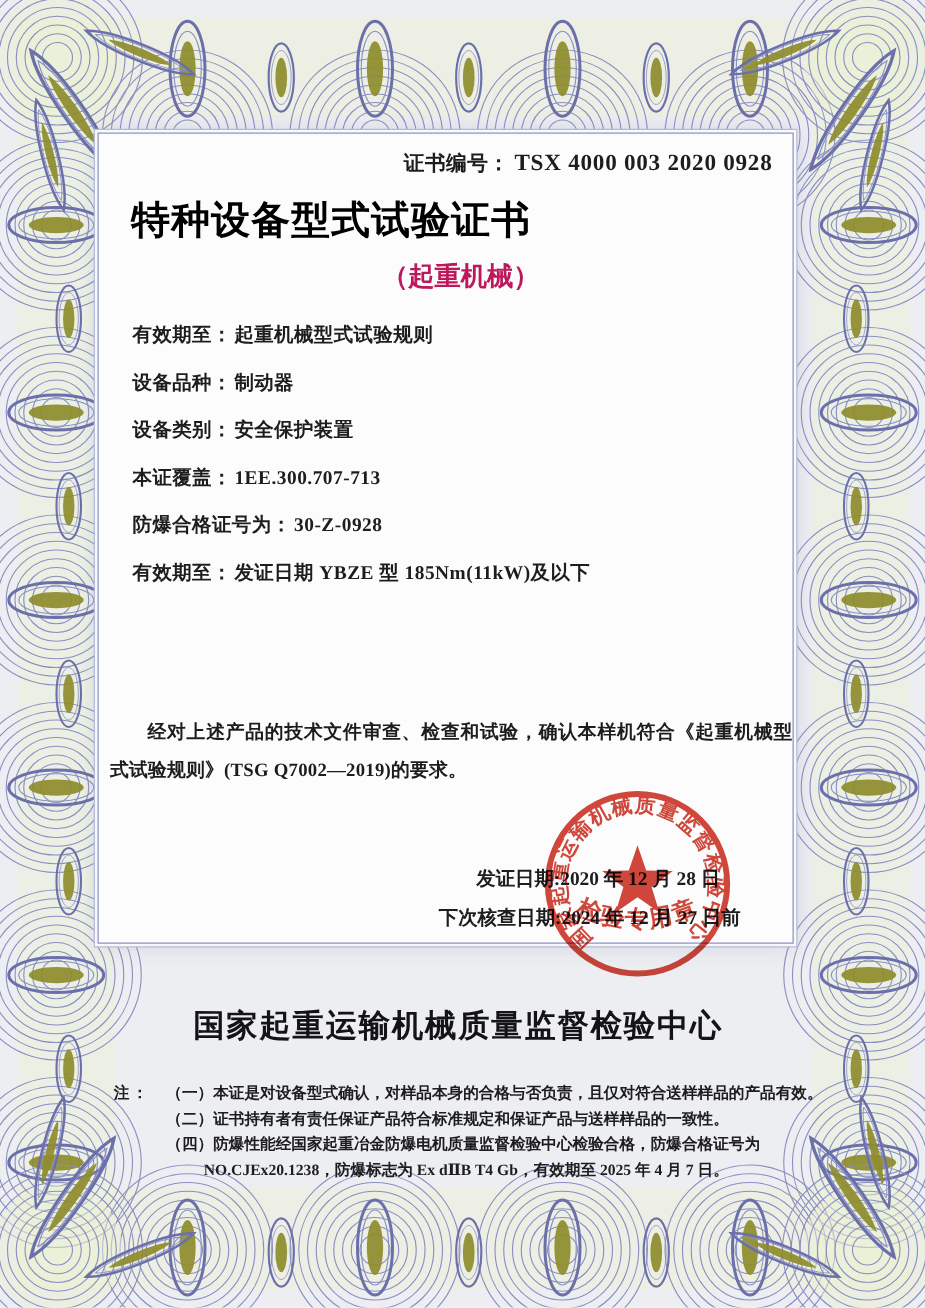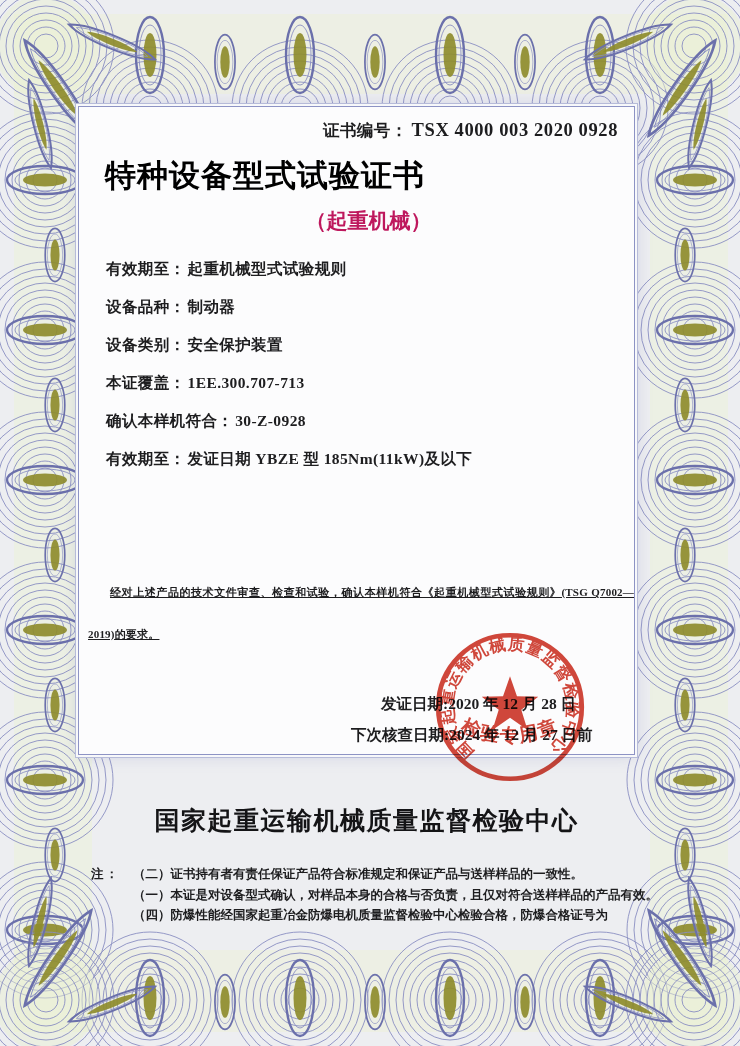--- a/index.html
+++ b/index.html
@@ -36,22 +36,22 @@
     font-size:21px; font-weight:bold; color:#be185d;
   }
   .fields { position:absolute; top:143px; left:27px; right:8px; }
   .field-row {
     line-height:38px; font-size:15.5px; font-weight:600;
     letter-spacing:.4px; white-space:nowrap;
   }
   .field-row .flabel { margin-right:2px; }
   .statement {
     position:absolute; top:464px; left:9px; width:546px;
-    font-size:11px; font-weight:600; line-height:42px;
-    text-indent:2em; letter-spacing:.2px; text-align:justify;text-decoration:underline;
+    font-size:15px; font-weight:600; line-height:31px;
+    text-indent:2em; letter-spacing:.2px; text-align:justify;
   }
   .dates {
     position:absolute; top:581px; left:272px;
     font-size:15.5px; font-weight:600; line-height:31px; white-space:nowrap;
   }
   .date-line.first { margin-left:30px; }
   .seal {
     position:absolute; left:349px; top:518px; width:164px; height:164px;
     mix-blend-mode:multiply; opacity:.93; pointer-events:none;
   }
@@ -207,21 +207,21 @@
     <div class="field-row">
       <span class="flabel">设备品种：</span><span class="fvalue">制动器</span>
     </div>
     <div class="field-row">
       <span class="flabel">设备类别：</span><span class="fvalue">安全保护装置</span>
     </div>
     <div class="field-row">
       <span class="flabel">本证覆盖：</span><span class="fvalue">1EE.300.707-713</span>
     </div>
     <div class="field-row">
-      <span class="flabel">确认本样机符合：</span><span class="fvalue">30-Z-0928</span>
+      <span class="flabel">防爆合格证号为：</span><span class="fvalue">30-Z-0928</span>
     </div>
     <div class="field-row">
       <span class="flabel">有效期至：</span><span class="fvalue">发证日期 YBZE 型 185Nm(11kW)及以下</span>
     </div>
   </div>
 
   <p class="statement">经对上述产品的技术文件审查、检查和试验，确认本样机符合《起重机械型式试验规则》(TSG Q7002—2019)的要求。</p>
 
   <div class="dates">
     <div class="date-line first">
@@ -244,18 +244,19 @@
     </text>
     <text font-size="18.5" letter-spacing="1.5" text-anchor="middle">
       <textPath href="#sealBottom" startOffset="50%">检验专用章</textPath>
     </text>
   </svg>
 
   <div class="issuer">国家起重运输机械质量监督检验中心</div>
 
   <div class="notes">
     <span class="notes-label">注：</span>
+    <div class="note">（一）本证是对设备型式确认，对样品本身的合格与否负责，且仅对符合送样样品的产品有效。</div>
     <div class="note">（二）证书持有者有责任保证产品符合标准规定和保证产品与送样样品的一致性。</div>
-    <div class="note">（一）本证是对设备型式确认，对样品本身的合格与否负责，且仅对符合送样样品的产品有效。</div>
     <div class="note">（四）防爆性能经国家起重冶金防爆电机质量监督检验中心检验合格，防爆合格证号为</div>
+    <div class="note cont">NO.CJEx20.1238，防爆标志为 Ex dⅡB T4 Gb，有效期至 2025 年 4 月 7 日。</div>
   </div>
 
 </div>
 
 </body></html>

